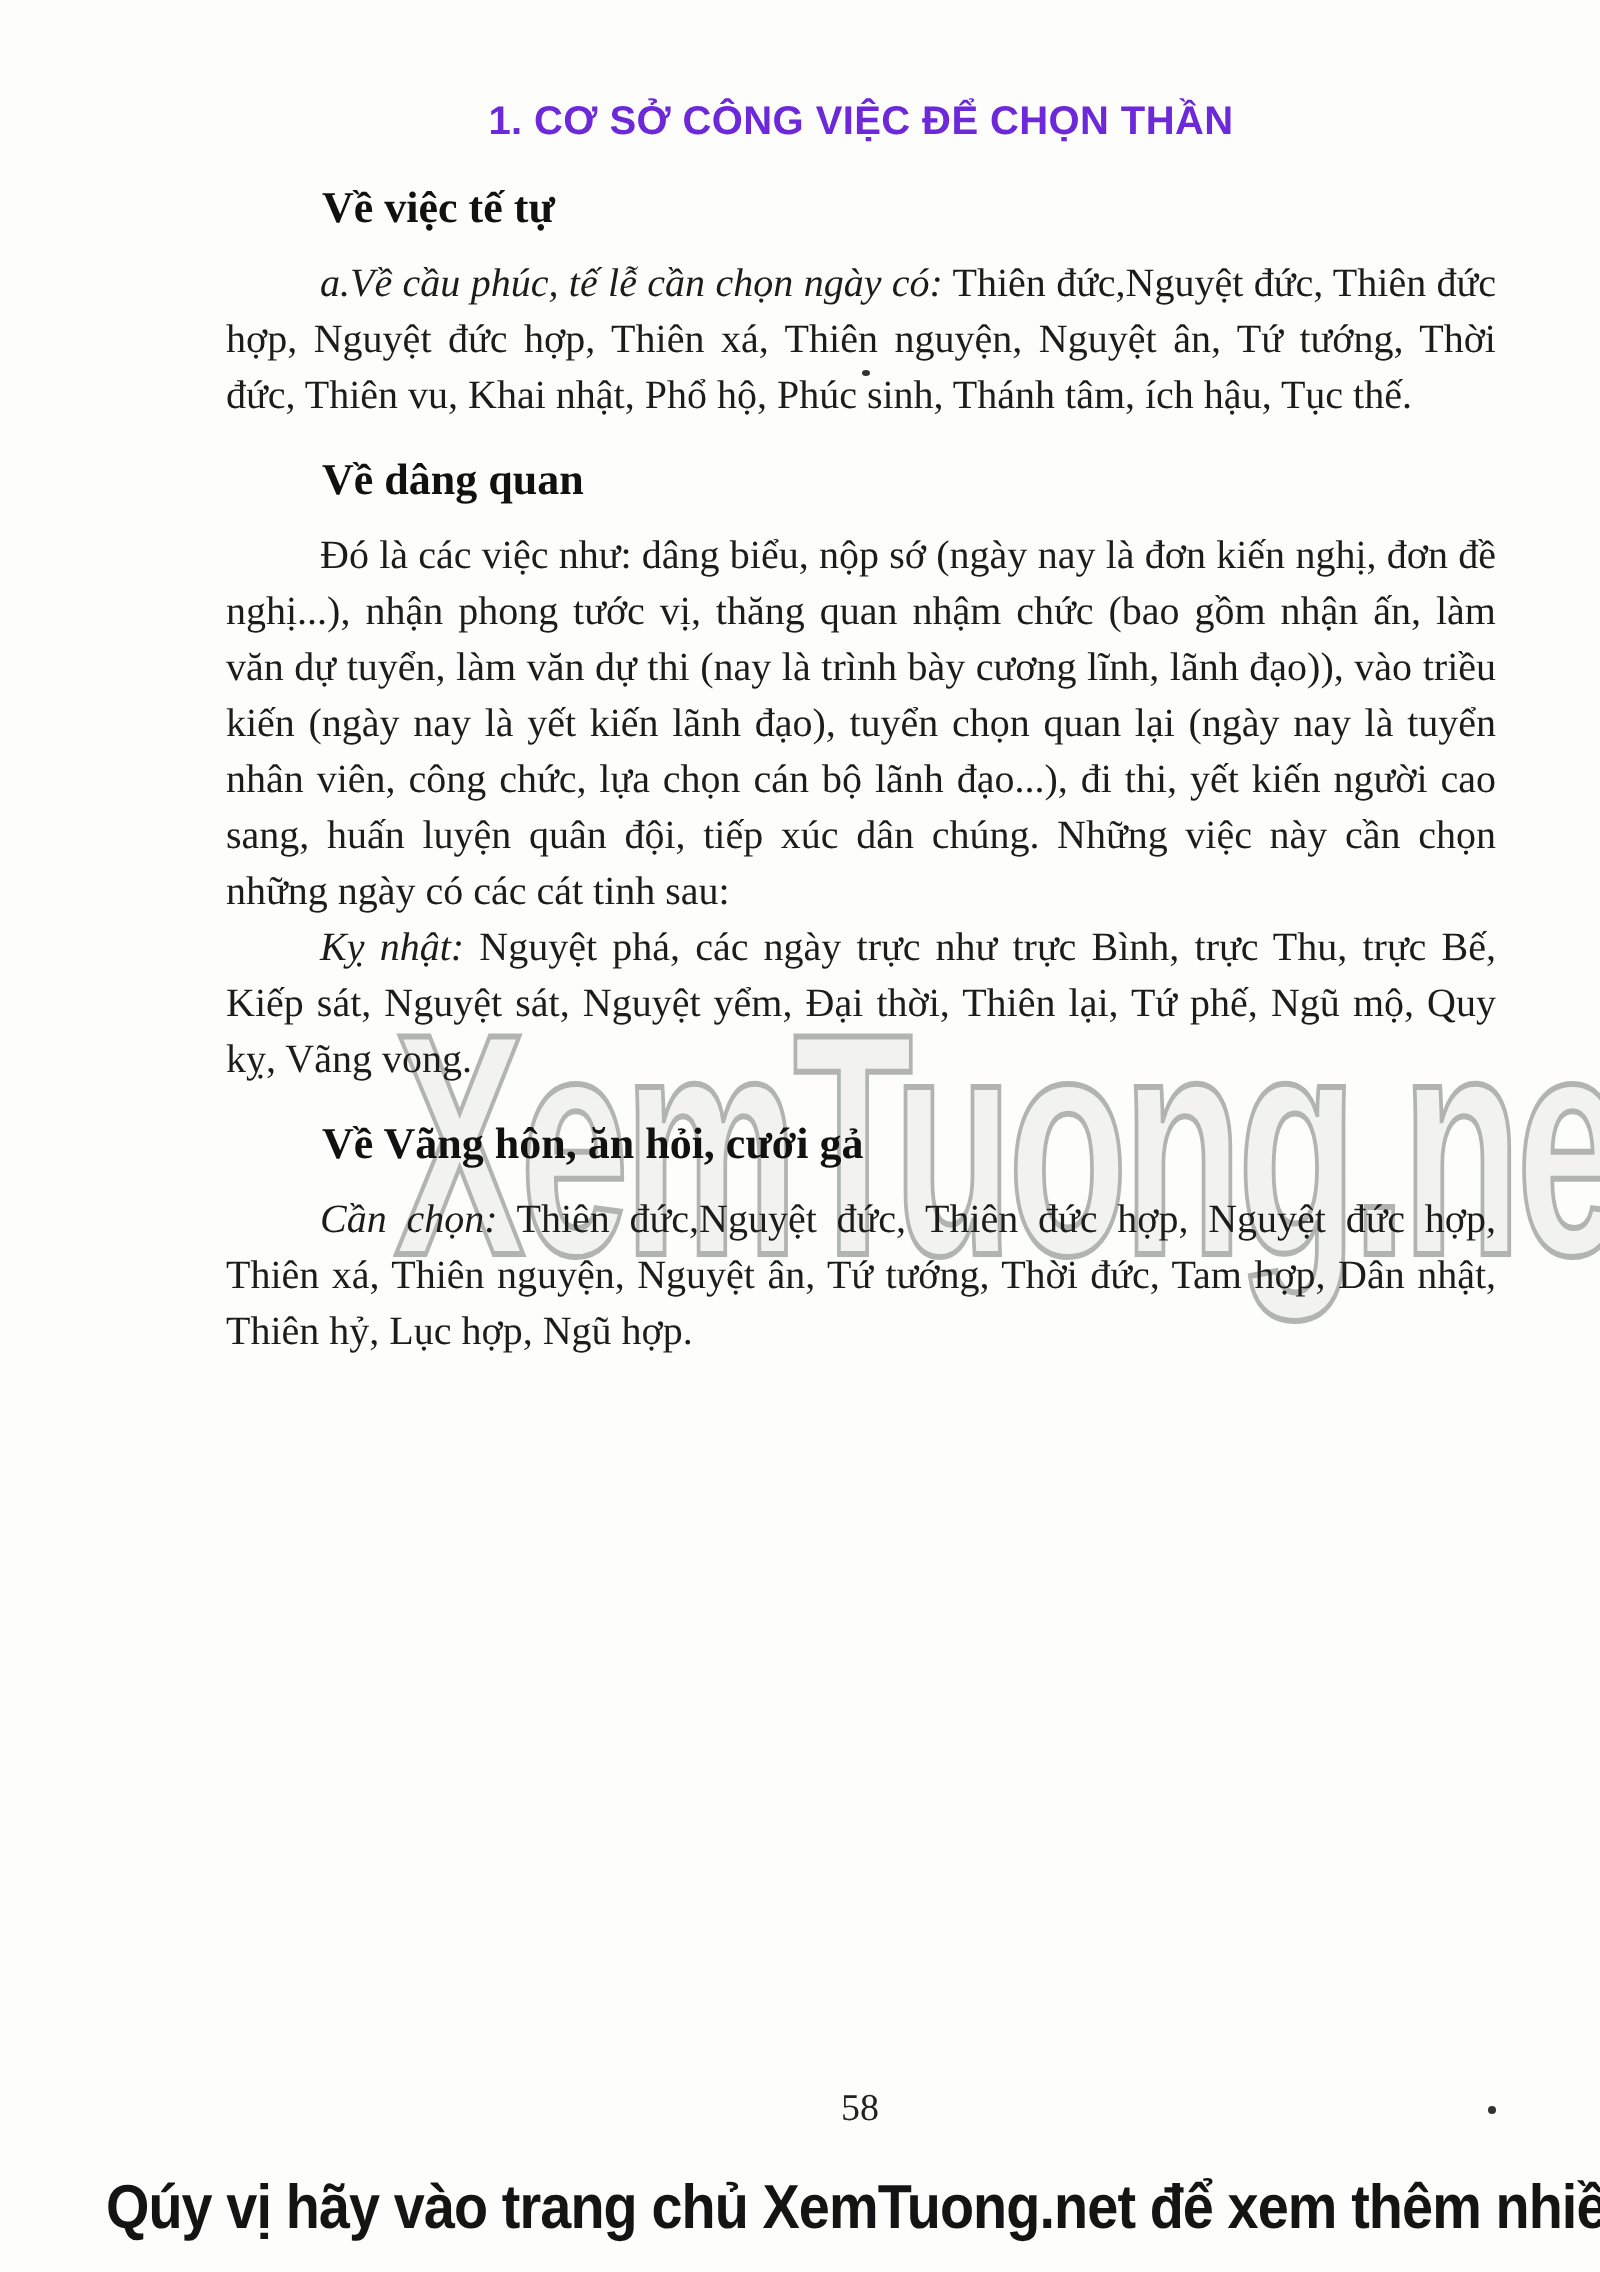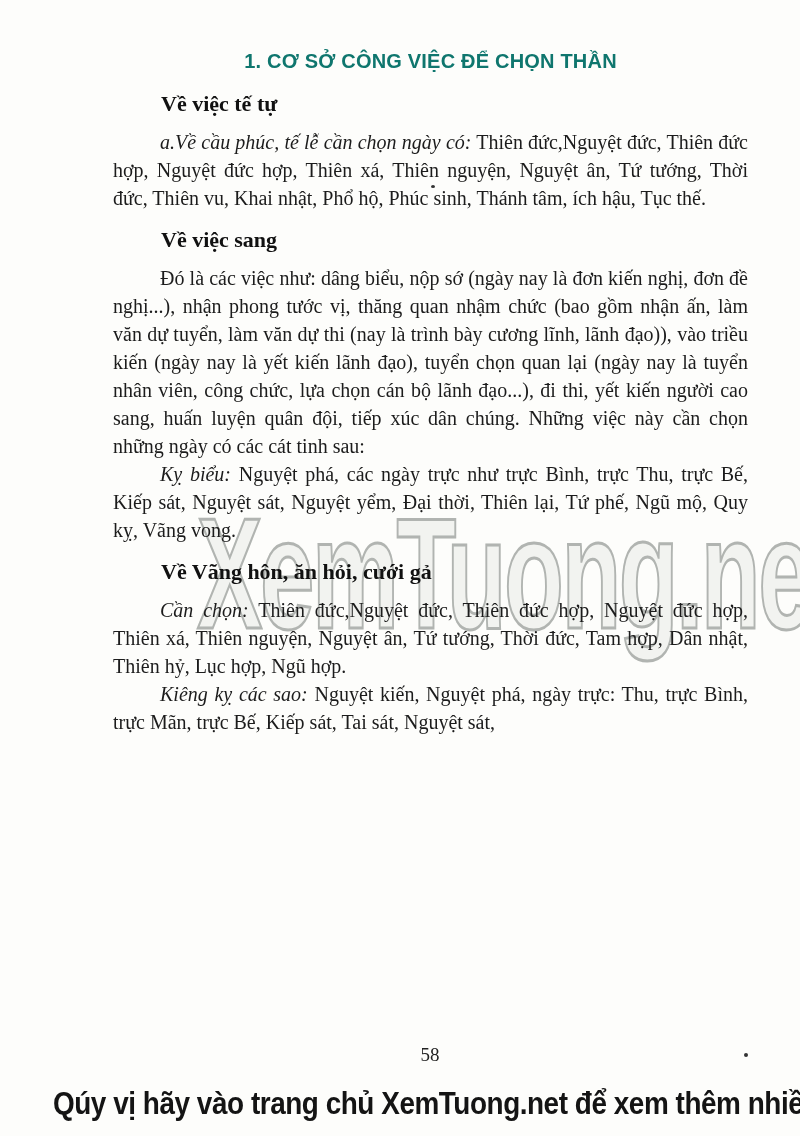--- a/index.html
+++ b/index.html
@@ -42,21 +42,21 @@
     z-index:2;
     color:#1c1c1c;
   }
   .doc-title {
     font-family:"Liberation Sans", sans-serif;
     font-weight:bold;
     font-size:20px;
     text-align:center;
     letter-spacing:0.2px;
     margin:0 0 18px 0;
-    color:#0f766e;
+    color:#6d28d9;
   }
   p.body {
     font-size:20px;
     line-height:28px;
     text-align:justify;
     text-indent:47px;
     margin:0;
   }
   .sec-heading {
     font-size:22px;
@@ -114,32 +114,31 @@
     <h1 class="doc-title">1. CƠ SỞ CÔNG VIỆC ĐỂ CHỌN THẦN</h1>
 
 
     <div class="sec-heading">Về việc tế tự</div>
 
 
     <p class="body"><span class="it">a.Về cầu phúc, tế lễ cần chọn ngày có:</span><span> Thiên đức,Nguyệt đức, Thiên đức hợp, Nguyệt đức hợp, Thiên xá, Thiên nguyện, Nguyệt ân, Tứ tướng, Thời đức, Thiên vu, Khai nhật, Phổ hộ, Phúc sinh, Thánh tâm, ích hậu, Tục thế.</span></p>
 
 
 
-    <div class="sec-heading">Về việc sang</div>
+    <div class="sec-heading">Về dâng quan</div>
 
     <p class="body">Đó là các việc như: dâng biểu, nộp sớ (ngày nay là đơn kiến nghị, đơn đề nghị...), nhận phong tước vị, thăng quan nhậm chức (bao gồm nhận ấn, làm văn dự tuyển, làm văn dự thi (nay là trình bày cương lĩnh, lãnh đạo)), vào triều kiến (ngày nay là yết kiến lãnh đạo), tuyển chọn quan lại (ngày nay là tuyển nhân viên, công chức, lựa chọn cán bộ lãnh đạo...), đi thi, yết kiến người cao sang, huấn luyện quân đội, tiếp xúc dân chúng. Những việc này cần chọn những ngày có các cát tinh sau:</p>
 
 
-    <p class="body"><span class="it">Kỵ biểu:</span><span> Nguyệt phá, các ngày trực như trực Bình, trực Thu, trực Bế, Kiếp sát, Nguyệt sát, Nguyệt yểm, Đại thời, Thiên lại, Tứ phế, Ngũ mộ, Quy kỵ, Vãng vong.</span></p>
+    <p class="body"><span class="it">Kỵ nhật:</span><span> Nguyệt phá, các ngày trực như trực Bình, trực Thu, trực Bế, Kiếp sát, Nguyệt sát, Nguyệt yểm, Đại thời, Thiên lại, Tứ phế, Ngũ mộ, Quy kỵ, Vãng vong.</span></p>
 
     <div class="sec-heading">Về Vãng hôn, ăn hỏi, cưới gả</div>
 
     <p class="body"><span class="it">Cần chọn:</span><span> Thiên đức,Nguyệt đức, Thiên đức hợp, Nguyệt đức hợp, Thiên xá, Thiên nguyện, Nguyệt ân, Tứ tướng, Thời đức, Tam hợp, Dân nhật, Thiên hỷ, Lục hợp, Ngũ hợp.</span></p>
 
-    <p class="body"><span class="it">Kiêng kỵ các sao:</span><span> Nguyệt kiến, Nguyệt phá, ngày trực: Thu, trực Bình, trực Mãn, trực Bế, Kiếp sát, Tai sát, Nguyệt sát,</span></p>
 
   </div>
 
   <div class="page-number">58</div>
 
   <div class="footer-banner">
     <span class="footer-text">Qúy vị hãy vào trang chủ XemTuong.net để xem thêm nhiều mục hay khác</span>
   </div>
 
   <div class="speck speck-1"></div>

